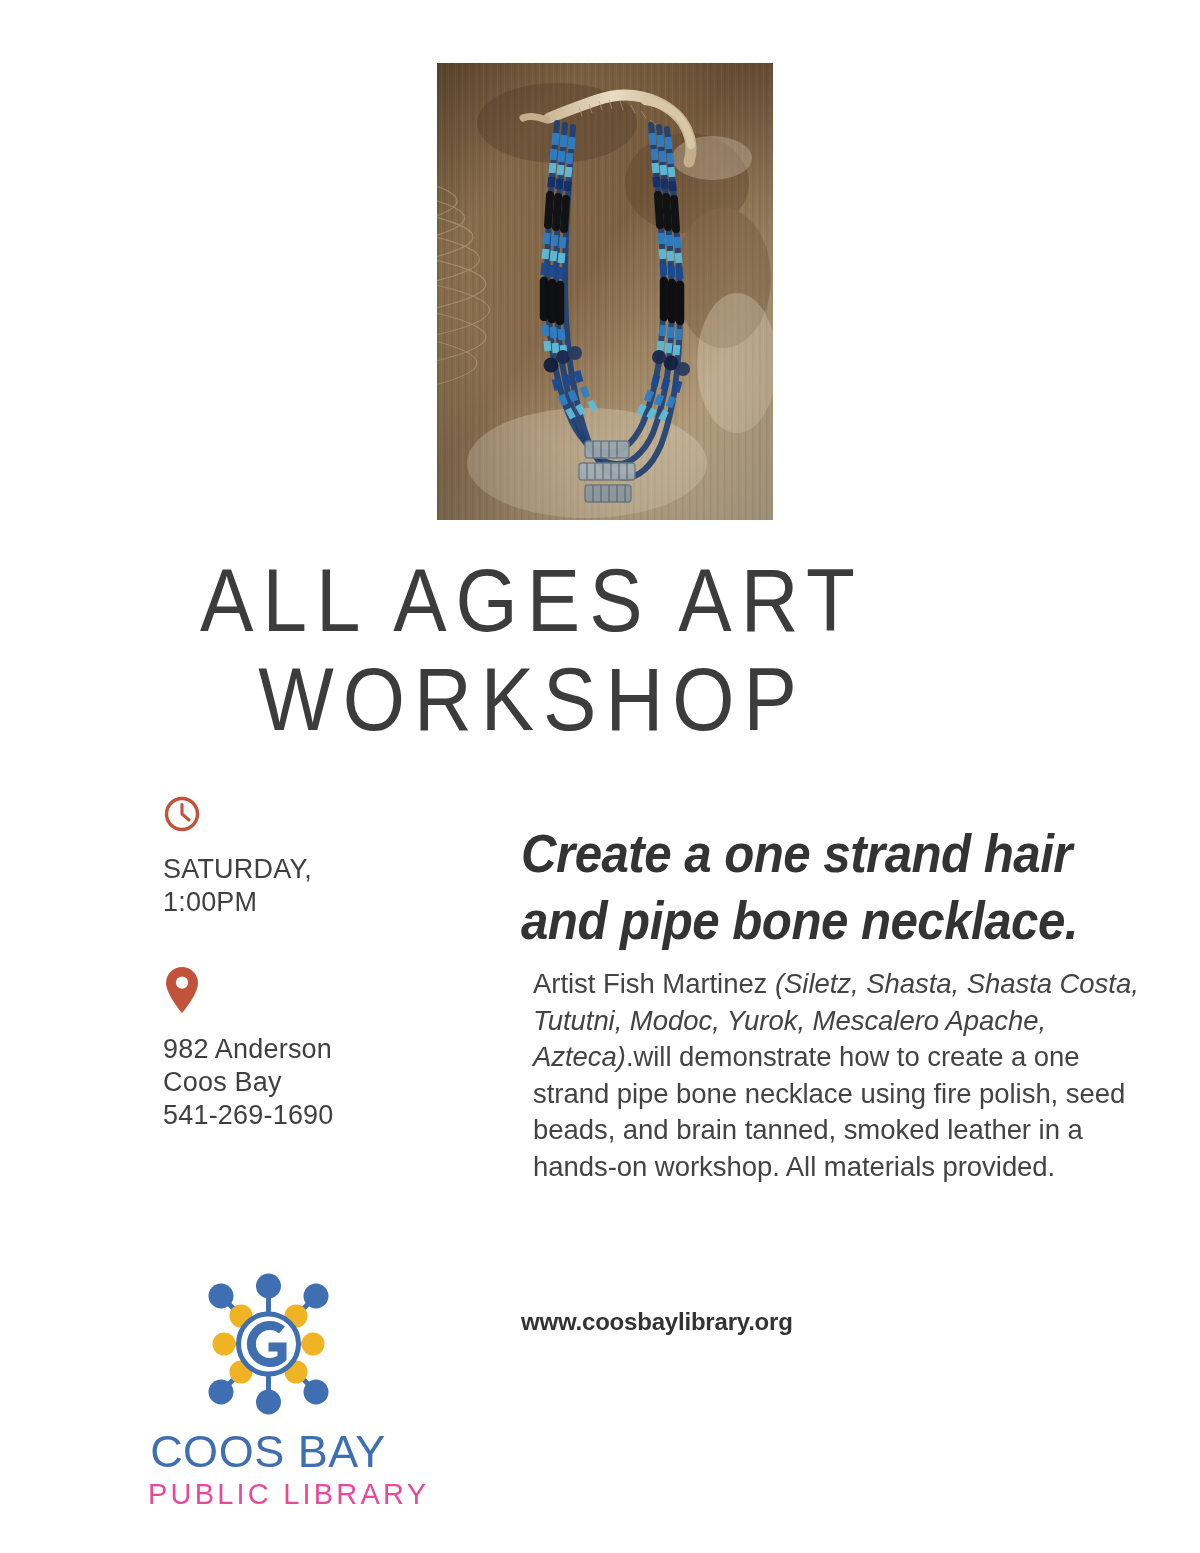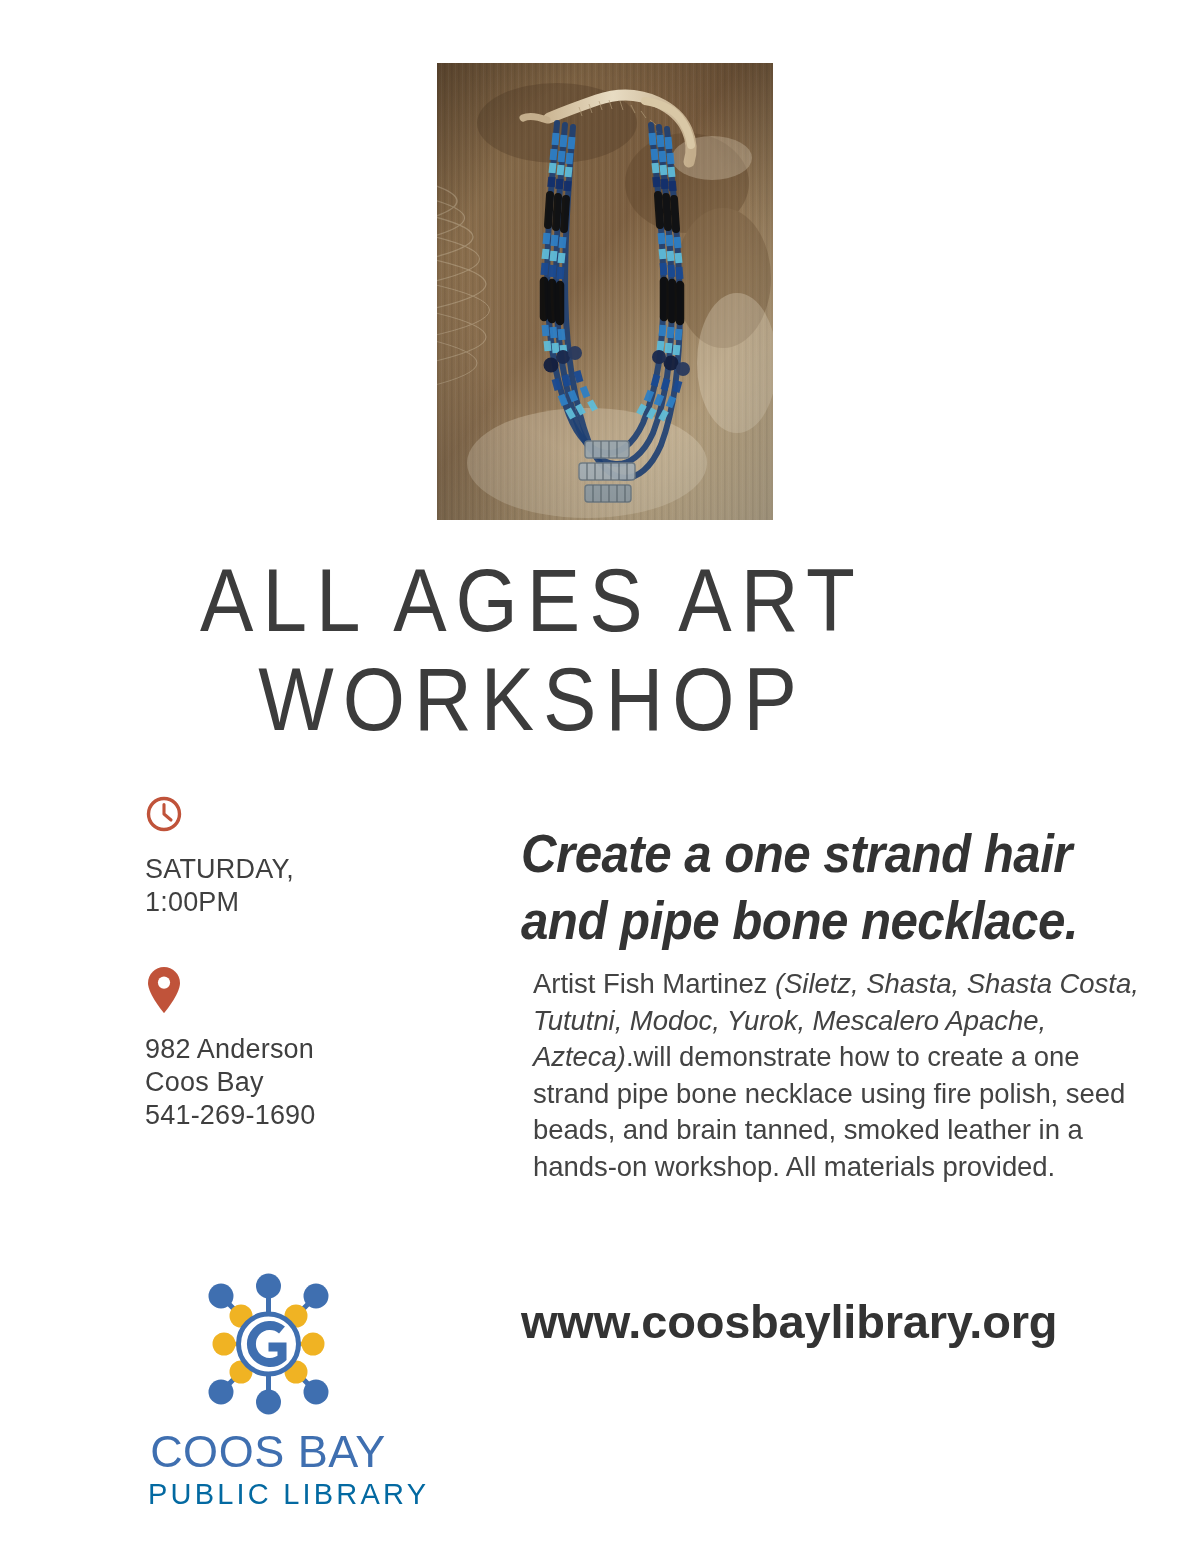--- a/index.html
+++ b/index.html
@@ -47,21 +47,21 @@
     color: #3c3c3c;
     white-space: nowrap;
     transform: scaleY(1.12);
     transform-origin: center top;
   }
   .title-line.l2 { margin-top: 6px; }
 
   
   .left-col {
     position: absolute;
-    left: 145px;
+    left: 163px;
     top: 795px;
     width: 330px;
   }
   .icon-clock { display: block; margin-bottom: 16px; }
   .icon-pin   { display: block; margin-bottom: 14px; }
 
   .meta-text {
     font-weight: 300;
     font-size: 27px;
     line-height: 33px;
@@ -91,21 +91,21 @@
     letter-spacing: 0.5px;
     color: #3f6fb0;
     white-space: nowrap;
   }
   .logo-sub {
     margin-top: 2px;
     font-weight: 300;
     font-size: 29px;
     line-height: 32px;
     letter-spacing: 3.2px;
-    color: #0369a1;
+    color: #ec4899;
     white-space: nowrap;
   }
 
   
   .right-col {
     position: absolute;
     left: 521px;
     top: 820px;
     width: 645px;
   }
@@ -127,21 +127,21 @@
     line-height: 36.5px;
     color: #434343;
     margin: 12px;
     letter-spacing: -0.05px;
   }
   .body-par em { font-style: italic; }
   .par-gap { height: 52px; }
   .url-text {
     margin-top: 0;
     font-weight: bold;
-    font-size: 47px;
+    font-size: 24px;
     line-height: 42px;
     letter-spacing: -0.2px;
     color: #333333;
   }
 </style>
 </head>
 <body>
 
 <div class="photo-wrap">
   <svg class="photo-svg" viewBox="0 0 336 457" preserveAspectRatio="xMidYMid slice">

